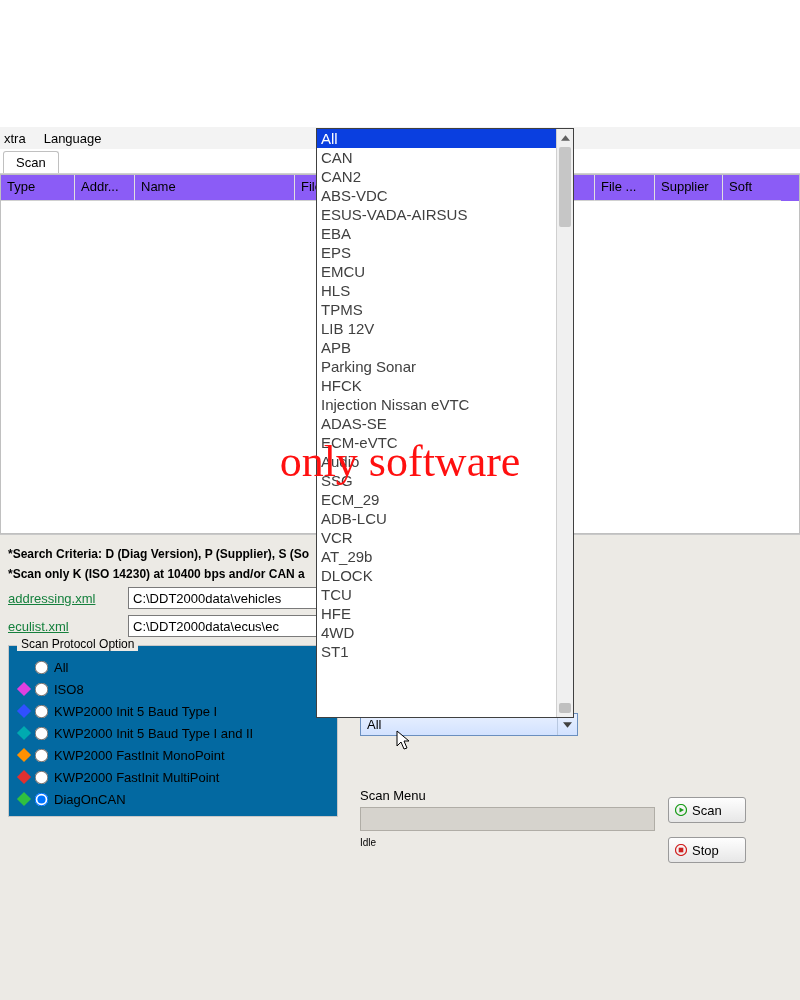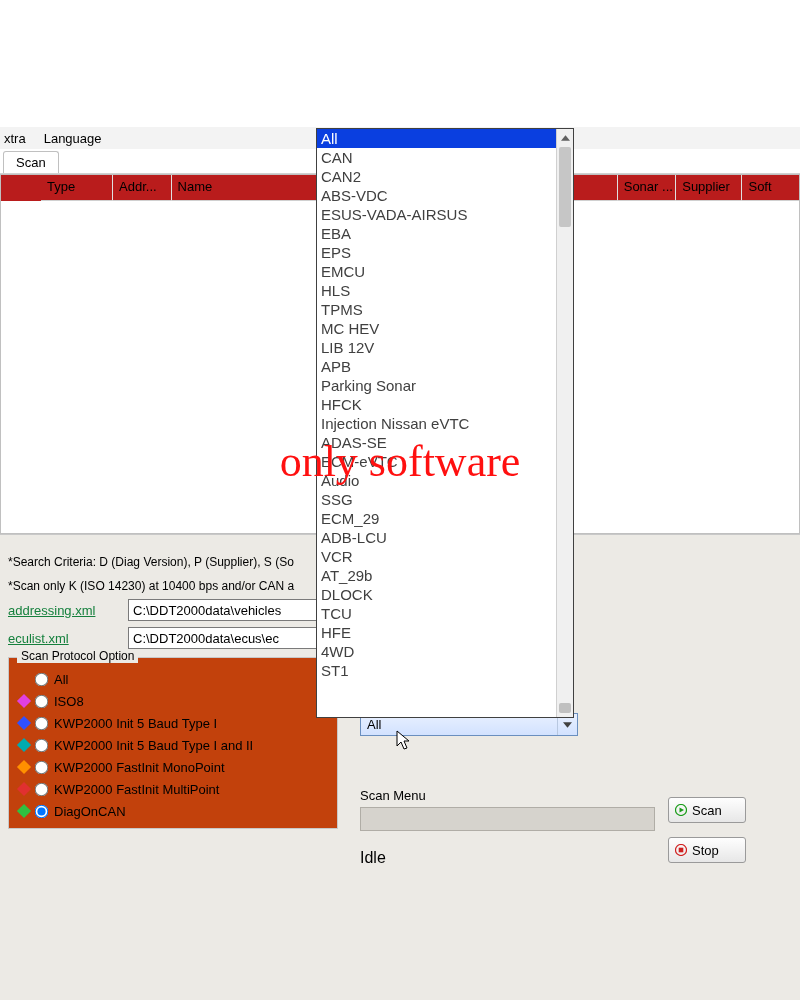--- a/index.html
+++ b/index.html
@@ -43,44 +43,44 @@
   }
   .grid-area {
     height: 360px;
     border: 1px solid #c0c0c0;
     background: #fff;
     position: relative;
   }
   .grid-header {
     display: flex;
     height: 26px;
-    background: #b91c1c;
-    font-size: 13px;
-    color: #000;
-    padding-left: 40px;
+    background: #8b5cf6;
+    font-size: 13px;
+    color: #000;
   }
   .grid-header .col {
     border-right: 1px solid #e0e0e0;
     border-bottom: 1px solid #d0d0d0;
     padding: 4px 6px;
     white-space: nowrap;
     overflow: hidden;
   }
   .lower-panel {
     background: #ece9d8;
     background: #eceae5;
     padding: 10px 8px 8px 8px;
     height: 466px;
     position: relative;
     border-top: 1px solid #c8c8c8;
   }
   .note {
     font-size: 12px;
     color: #000;
-    margin: 10px 0 6px 0;
+    margin: 2px 0 6px 0;
+    font-weight: bold;
   }
   .row {
     display: flex;
     align-items: center;
     margin: 6px 0;
   }
   .row-label {
     width: 120px;
     font-size: 13px;
     color: #15803d;
@@ -93,21 +93,21 @@
     padding: 2px 4px;
     font-size: 13px;
     flex: 0 0 auto;
   }
   .groupbox {
     border: 1px solid #c8c8c8;
     padding: 10px 8px 6px 8px;
     margin-top: 8px;
     position: relative;
     width: 330px;
-    background: #c2410c;
+    background: #0369a1;
   }
   .groupbox-title {
     position: absolute;
     top: -9px; left: 8px;
     background: #eceae5;
     padding: 0 4px;
     font-size: 12px;
     color: #000;
   }
   .radio-row {
@@ -153,21 +153,21 @@
     display: flex; align-items: center; justify-content: center;
     border-left: 1px solid #b8c8e0;
   }
   .combo .arrow svg { width: 9px; height: 6px; }
   .scanmenu-label { font-size: 13px; color: #000; margin-bottom: 4px; }
   .scanmenu-box {
     width: 295px; height: 24px;
     background: #d6d3cd;
     border: 1px solid #b0ada6;
   }
-  .idle { font-size: 16px; margin-top: 18px; }
+  .idle { font-size: 10px; margin-top: 6px; }
   .btn {
     width: 78px; height: 26px;
     border: 1px solid #9a9a9a;
     background: linear-gradient(#fefefe,#e7e7e7);
     display: flex;
     align-items: center;
     padding: 0 6px;
     font-size: 13px;
     gap: 5px;
     border-radius: 3px;
@@ -267,21 +267,21 @@
 <div class="tabbar">
   <div class="tab">Scan</div>
 </div>
 
 <div class="grid-area">
   <div class="grid-header">
     <div class="col" style="width:74px">Type</div>
     <div class="col" style="width:60px">Addr...</div>
     <div class="col" style="width:160px">Name</div>
     <div class="col" style="width:300px">File</div>
-    <div class="col" style="width:60px">Sonar ...</div>
+    <div class="col" style="width:60px">File ...</div>
     <div class="col" style="width:68px">Supplier</div>
     <div class="col" style="width:58px;border-right:none">Soft</div>
   </div>
 </div>
 
 <div class="lower-panel">
   <div class="note">*Search Criteria: D (Diag Version), P (Supplier), S (So</div>
   <div class="note">*Scan only K (ISO 14230) at 10400 bps and/or CAN a</div>
 
   <div class="row">
@@ -371,21 +371,20 @@
       <div class="item sel">All</div>
       <div class="item">CAN</div>
       <div class="item">CAN2</div>
       <div class="item">ABS-VDC</div>
       <div class="item">ESUS-VADA-AIRSUS</div>
       <div class="item">EBA</div>
       <div class="item">EPS</div>
       <div class="item">EMCU</div>
       <div class="item">HLS</div>
       <div class="item">TPMS</div>
-      <div class="item">MC HEV</div>
       <div class="item">LIB 12V</div>
       <div class="item">APB</div>
       <div class="item">Parking Sonar</div>
       <div class="item">HFCK</div>
       <div class="item">Injection Nissan eVTC</div>
       <div class="item">ADAS-SE</div>
       <div class="item">ECM-eVTC</div>
       <div class="item">Audio</div>
       <div class="item">SSG</div>
       <div class="item">ECM_29</div>

